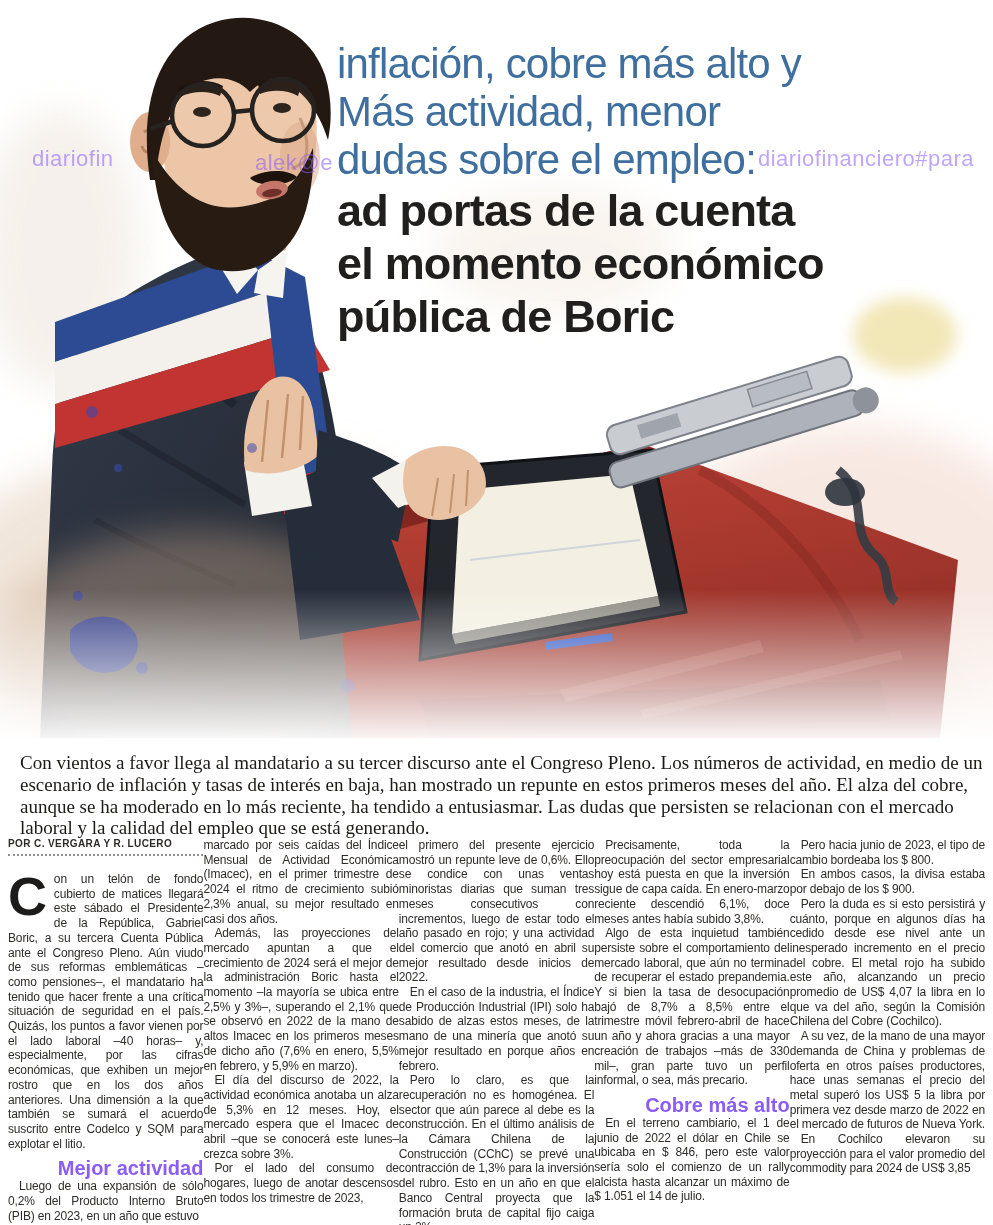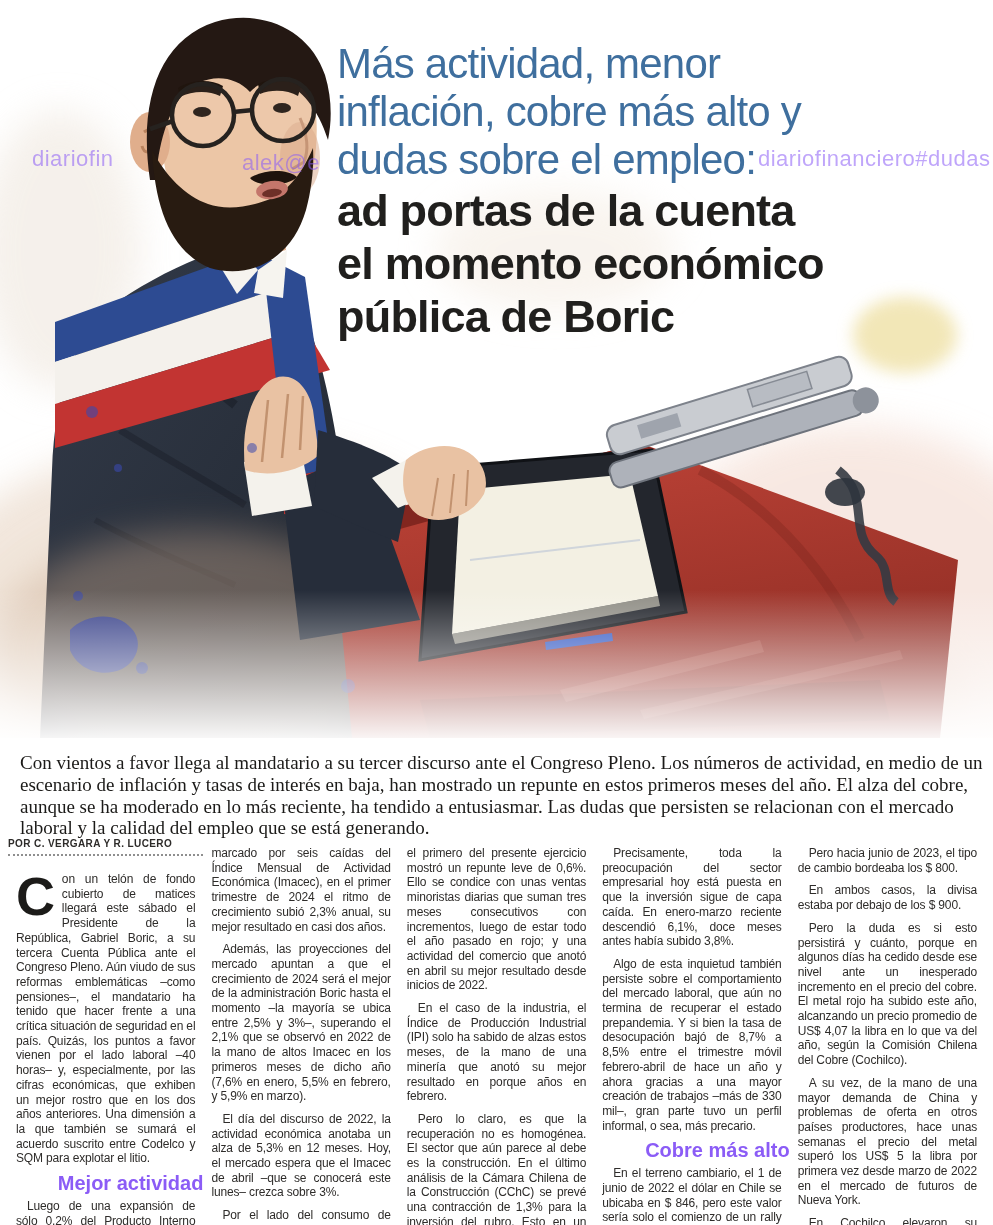--- a/index.html
+++ b/index.html
@@ -8,21 +8,21 @@
     font-family:"Liberation Sans","DejaVu Sans",sans-serif;
   }
   
   .hero{position:absolute;left:0;top:0;width:993px;height:738px;}
   .hero svg{position:absolute;left:0;top:0;}
   .watermark{
     position:absolute;font-size:22px;color:#8b5cf6;opacity:.55;letter-spacing:.5px;
     font-family:"Liberation Sans","DejaVu Sans",sans-serif;z-index:1;white-space:nowrap;
   }
   .wm-left{left:32px;top:146px;}
-  .wm-center{left:242px;top:150px;}
+  .wm-center{left:255px;top:150px;}
   .wm-right{left:758px;top:146px;}
   .headline-block{position:absolute;left:337px;top:40px;width:640px;z-index:2;}
   .kicker-line{
     font-size:42px;line-height:48px;font-weight:400;color:#3f6f9e;letter-spacing:-.8px;
   }
   .main-line{
     font-size:45px;line-height:53px;font-weight:700;color:#201f1d;letter-spacing:-.8px;
   }
   .main-headline{margin-top:9px;}
   
@@ -35,21 +35,21 @@
   .columns{
     position:absolute;left:8px;top:838px;width:977px;height:387px;overflow:hidden;
     display:flex;z-index:2;
   }
   .col{flex:1 1 0;min-width:0;}
   .byline{
     font-size:10px;font-weight:700;letter-spacing:.4px;color:#2d2b29;
     padding-bottom:5px;border-bottom:2px dotted #8f8f8f;margin-bottom:16px;
   }
   .body-p{
-    margin:8px;font-size:12px;line-height:14.7px;letter-spacing:-.15px;
+    margin:0;font-size:12px;line-height:14.7px;letter-spacing:-.15px;
     text-align:justify;color:#2e2c2a;
   }
   .body-p.indent{text-indent:11px;}
   .dropcap{
     float:left;font-size:54px;line-height:44px;font-weight:700;color:#1c1b19;
     padding-right:7px;padding-top:2px;
   }
   .subhead{
     margin:9px 0 3px 0;font-size:20px;line-height:16px;font-weight:700;color:#8b5cf6;text-align:right;
   }
@@ -181,26 +181,26 @@
         <circle cx="142" cy="668" r="6" fill="#2e3c96" opacity="0.7"></circle>
         <path d="M 560,690 L 760,640 L 764,652 L 566,702 Z" fill="#c8786b" opacity="0.3"></path>
         <path d="M 640,710 L 900,650 L 903,659 L 644,719 Z" fill="#c8786b" opacity="0.25"></path>
       </g>
 
       <rect x="0" y="590" width="993" height="148" fill="url(#fadeWhite)"></rect>
     </svg>
 
     <div class="watermark wm-left">diariofin</div>
     <div class="watermark wm-center">alek@e</div>
-    <div class="watermark wm-right">diariofinanciero#dudas</div>
+    <div class="watermark wm-right">diariofinanciero#para</div>
 
     <div class="headline-block">
       <h1 class="kicker" style="margin:0;">
+        <div class="kicker-line">inflación, cobre más alto y</div>
         <div class="kicker-line">Más actividad, menor</div>
-        <div class="kicker-line">inflación, cobre más alto y</div>
         <div class="kicker-line">dudas sobre el empleo:</div>
       </h1>
       <h1 class="main-headline" style="margin:0;">
         <div class="main-line">ad portas de la cuenta</div>
         <div class="main-line">el momento económico</div>
         <div class="main-line">pública de Boric</div>
       </h1>
     </div>
   </div>
 

